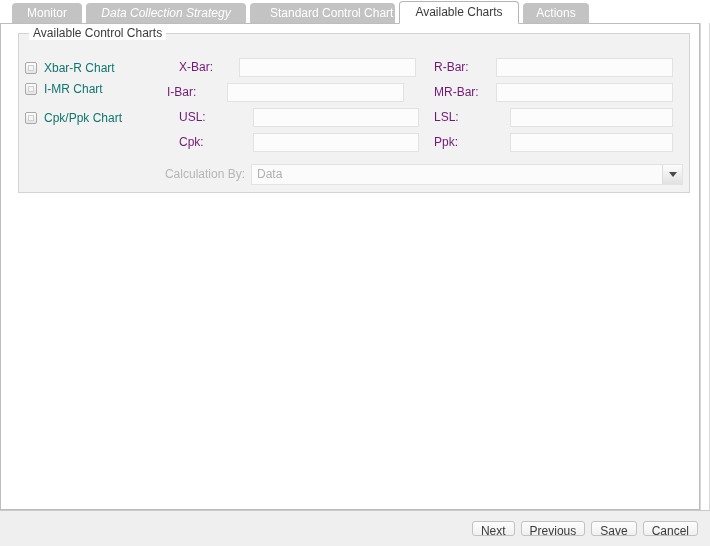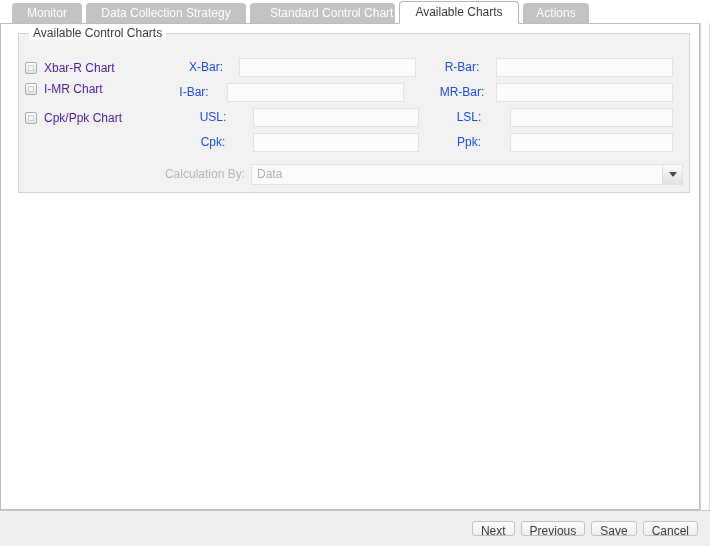--- a/index.html
+++ b/index.html
@@ -124,34 +124,34 @@
     position: absolute;
     left: 2px;
     top: 2px;
     right: 2px;
     bottom: 2px;
     border: 1px solid #cfcfcf;
     background: #f6f6f6;
   }
   .radio-label {
     font-size: 12px;
-    color: #4c1d95;
+    color: #0f766e;
   }
 
   
   .field {
     position: absolute;
     height: 20px;
     display: flex;
     align-items: center;
   }
   .field-label {
     font-size: 12px;
-    color: #1d4ed8;
-    text-align: center;
+    color: #701a75;
+    text-align: left;
     white-space: nowrap;
     padding-right: 6px;
     box-sizing: border-box;
   }
   .field-input {
     height: 19px;
     box-sizing: border-box;
     background: #fcfcfc;
     border: 1px solid #e2e2e2;
     font-family: "Liberation Sans", sans-serif;
@@ -260,21 +260,21 @@
     line-height: 19px;
   }
 </style>
 </head>
 <body>
 
 <div class="window">
 
   <div class="tabstrip" id="tabstrip">
       <div class="tab" style="left: 12px; width: 70px;">Monitor</div>
-      <div class="tab" style="left: 86px; width: 160px;">Data Collection Strategy</div>
+      <div class="tab" style="left: 86px; width: 160px; font-style: italic;">Data Collection Strategy</div>
       <div class="tab" style="left: 250px; width: 145px; padding-left: 19px;">Standard Control Chart</div>
       <div class="tab active" style="left: 399px; width: 120px;">Available Charts</div>
       <div class="tab" style="left: 523px; width: 66px;">Actions</div>
     </div>
 
   <div class="content-panel">
 
     <div class="groupbox">
       <div class="groupbox-title">Available Control Charts</div>
 

